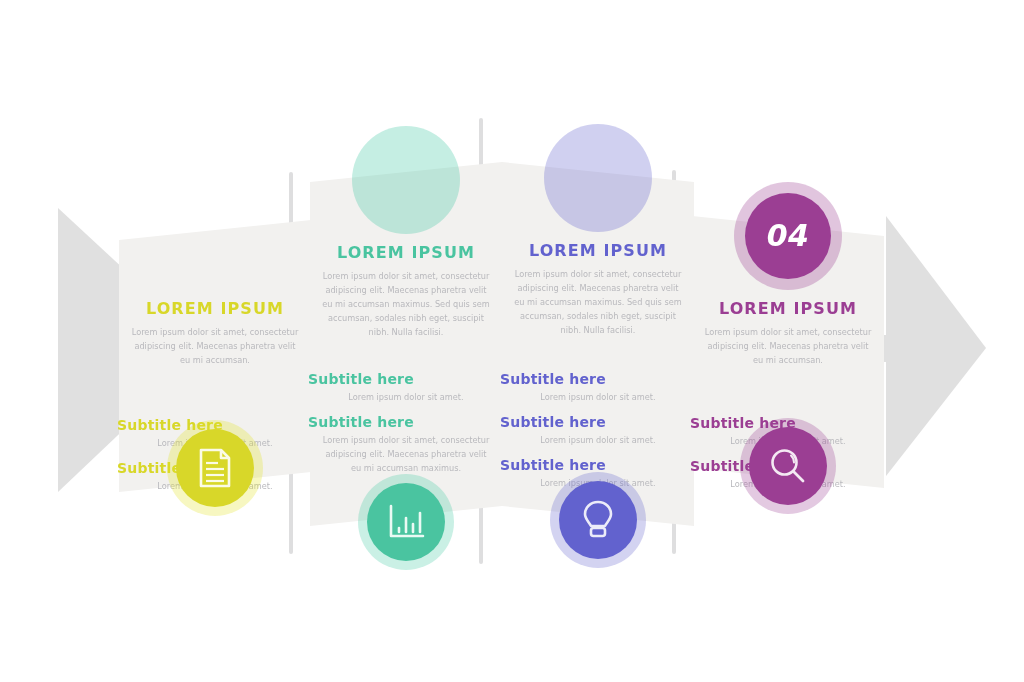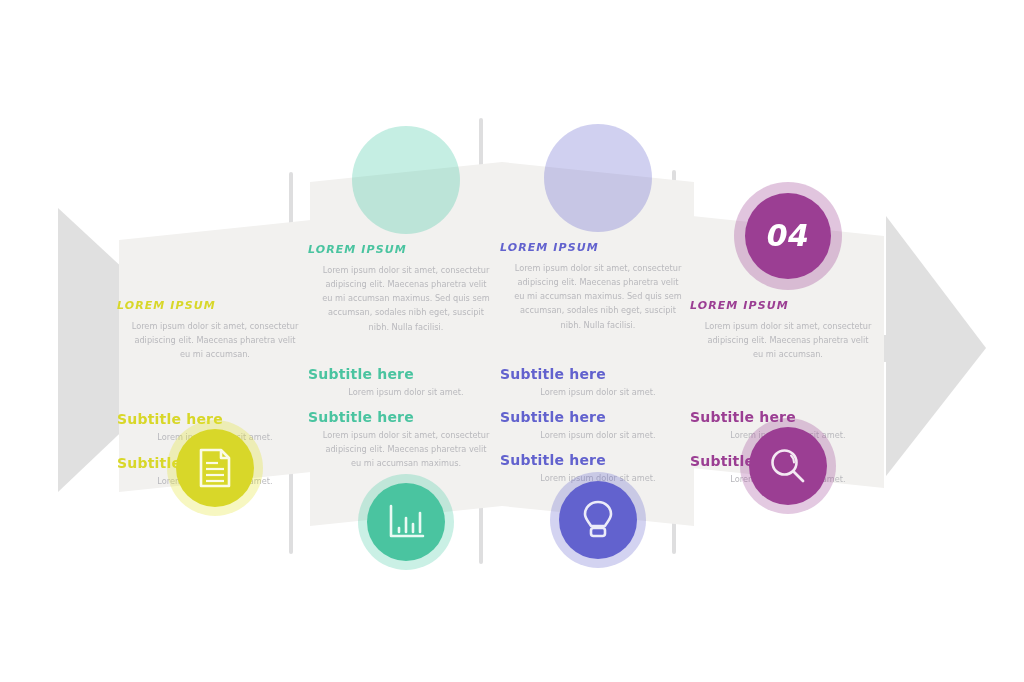--- a/index.html
+++ b/index.html
@@ -69,24 +69,23 @@
     font-family: "DejaVu Sans", sans-serif;
     font-size: 30px;
     font-weight: bold;
     font-style: italic;
     letter-spacing: .5px;
     line-height: 1;
   }
 
   
   .col-title {
-    text-align: left;
-    font-size: 11px;
+    text-align: center;
+    font-size: 16px;
     font-weight: bold;
-    font-style: italic;
     letter-spacing: 1.1px;
     line-height: 1.1;
   }
   .col-body {
     text-align: center;
     font-size: 8.2px;
     line-height: 1.72;
     color: #b9b9bd;
     padding: 0 14px;
     margin-top: 7px;

